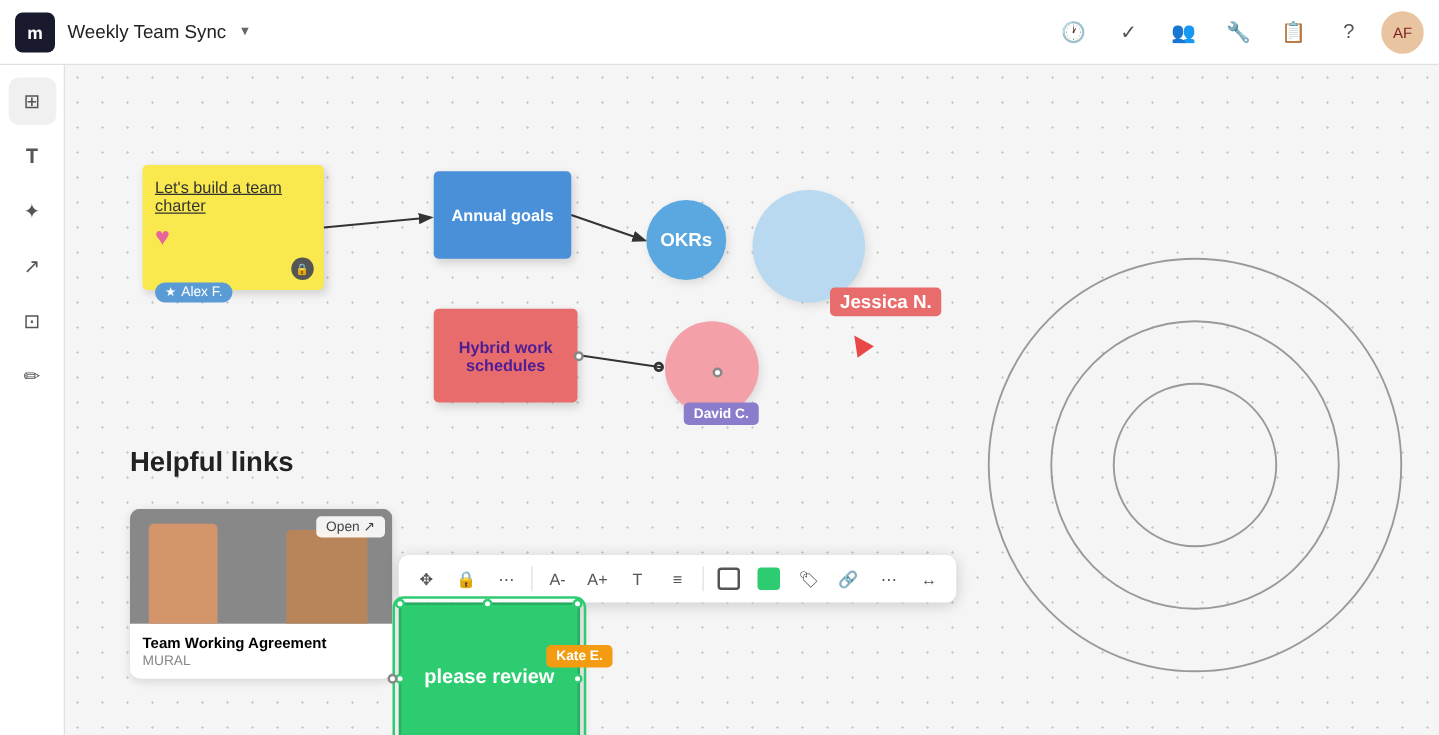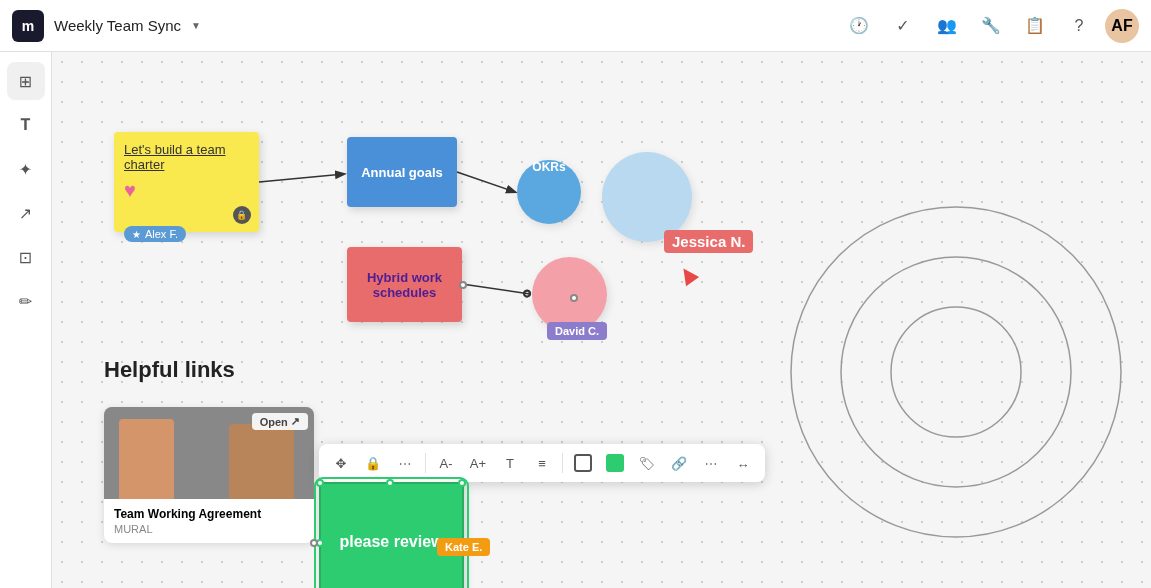--- a/index.html
+++ b/index.html
@@ -11,21 +11,21 @@
       background: #fff; border-bottom: 1px solid #e0e0e0;
       display: flex; align-items: center; justify-content: space-between;
       padding: 0 12px; z-index: 100;
     }
     .header-left { display: flex; align-items: center; gap: 10px; }
     .logo { width: 32px; height: 32px; background: #1a1a2e; border-radius: 6px; display: flex; align-items: center; justify-content: center; color: #fff; font-weight: bold; font-size: 14px; }
     .board-title { font-size: 15px; font-weight: 500; color: #222; }
     .dropdown-arrow { font-size: 10px; color: #666; }
     .header-right { display: flex; align-items: center; gap: 8px; }
     .header-icon { width: 36px; height: 36px; border-radius: 6px; display: flex; align-items: center; justify-content: center; font-size: 16px; cursor: pointer; color: #555; }
-    .avatar { width: 34px; height: 34px; border-radius: 50%; background: #e8c4a0; display: flex; align-items: center; justify-content: center; font-size: 16px; font-weight: 700; color: #000000; }
+    .avatar { width: 34px; height: 34px; border-radius: 50%; background: #e8c4a0; display: flex; align-items: center; justify-content: center; font-size: 12px; font-weight: 400; color: #7f1d1d; }
 
     
     .sidebar {
       position: absolute; left: 0; top: 52px; bottom: 0; width: 52px;
       background: #fff; border-right: 1px solid #e0e0e0;
       display: flex; flex-direction: column; align-items: center; padding: 10px 0; gap: 6px; z-index: 50;
     }
     .sidebar-btn { width: 38px; height: 38px; border-radius: 8px; display: flex; align-items: center; justify-content: center; cursor: pointer; font-size: 16px; color: #555; }
     .sidebar-btn.active { background: #f0f0f0; }
 
@@ -81,22 +81,22 @@
       display: flex; align-items: center; justify-content: center;
       font-size: 13px; font-weight: 600; color: #4c1d95; text-align: center;
       box-shadow: 2px 3px 8px rgba(0,0,0,0.15);
     }
 
     
     .circle-blue {
       position: absolute; left: 465px; top: 108px;
       width: 64px; height: 64px;
       background: #5ba8e0; border-radius: 50%;
-      display: flex; justify-content: center;
-      font-size: 12px; font-weight: 600; color: #fff;
+      display: flex; align-items: center; justify-content: center;
+      font-size: 15px; font-weight: 600; color: #fff;
       box-shadow: 2px 3px 8px rgba(0,0,0,0.1);
     }
 
     
     .circle-light-blue {
       position: absolute; left: 550px; top: 100px;
       width: 90px; height: 90px;
       background: #b8d9f0; border-radius: 50%;
       box-shadow: 2px 3px 8px rgba(0,0,0,0.1);
     }
@@ -158,21 +158,21 @@
     }
     .photo-person2 {
       position: absolute; bottom: 0; right: 20px;
       width: 65px; height: 75px;
       background: #b8855a; border-radius: 4px 4px 0 0;
     }
     .open-btn {
       position: absolute; top: 6px; right: 6px;
       background: rgba(255,255,255,0.9); border-radius: 4px;
       padding: 2px 8px; font-size: 11px; color: #444; cursor: pointer;
-      display: flex; align-items: center; gap: 3px; font-weight: bold;
+      display: flex; align-items: center; gap: 3px;
     }
     .link-card-body { padding: 8px 10px; }
     .link-card-title { font-size: 12px; font-weight: 700; color: #000000; margin-bottom: 2px; }
     .link-card-sub { font-size: 11px; color: #888; }
 
     
     .floating-toolbar {
       position: absolute; left: 267px; top: 392px;
       background: #fff; border-radius: 8px;
       box-shadow: 0 2px 12px rgba(0,0,0,0.18);
@@ -201,21 +201,21 @@
       outline: 2px solid #2ecc71; outline-offset: 3px;
     }
     
     .selection-handle {
       position: absolute; width: 8px; height: 8px;
       background: #fff; border: 2px solid #2ecc71; border-radius: 50%;
     }
 
     
     .user-tag-kate {
-      position: absolute; left: 385px; top: 486px;
+      position: absolute; left: 385px; top: 464px;
       background: #f39c12; color: #fff; border-radius: 4px;
       padding: 3px 8px; font-size: 11px; font-weight: 600;
     }
 
     
     .conn-dot {
       position: absolute; width: 8px; height: 8px;
       background: #fff; border: 2px solid #888; border-radius: 50%;
     }
 

